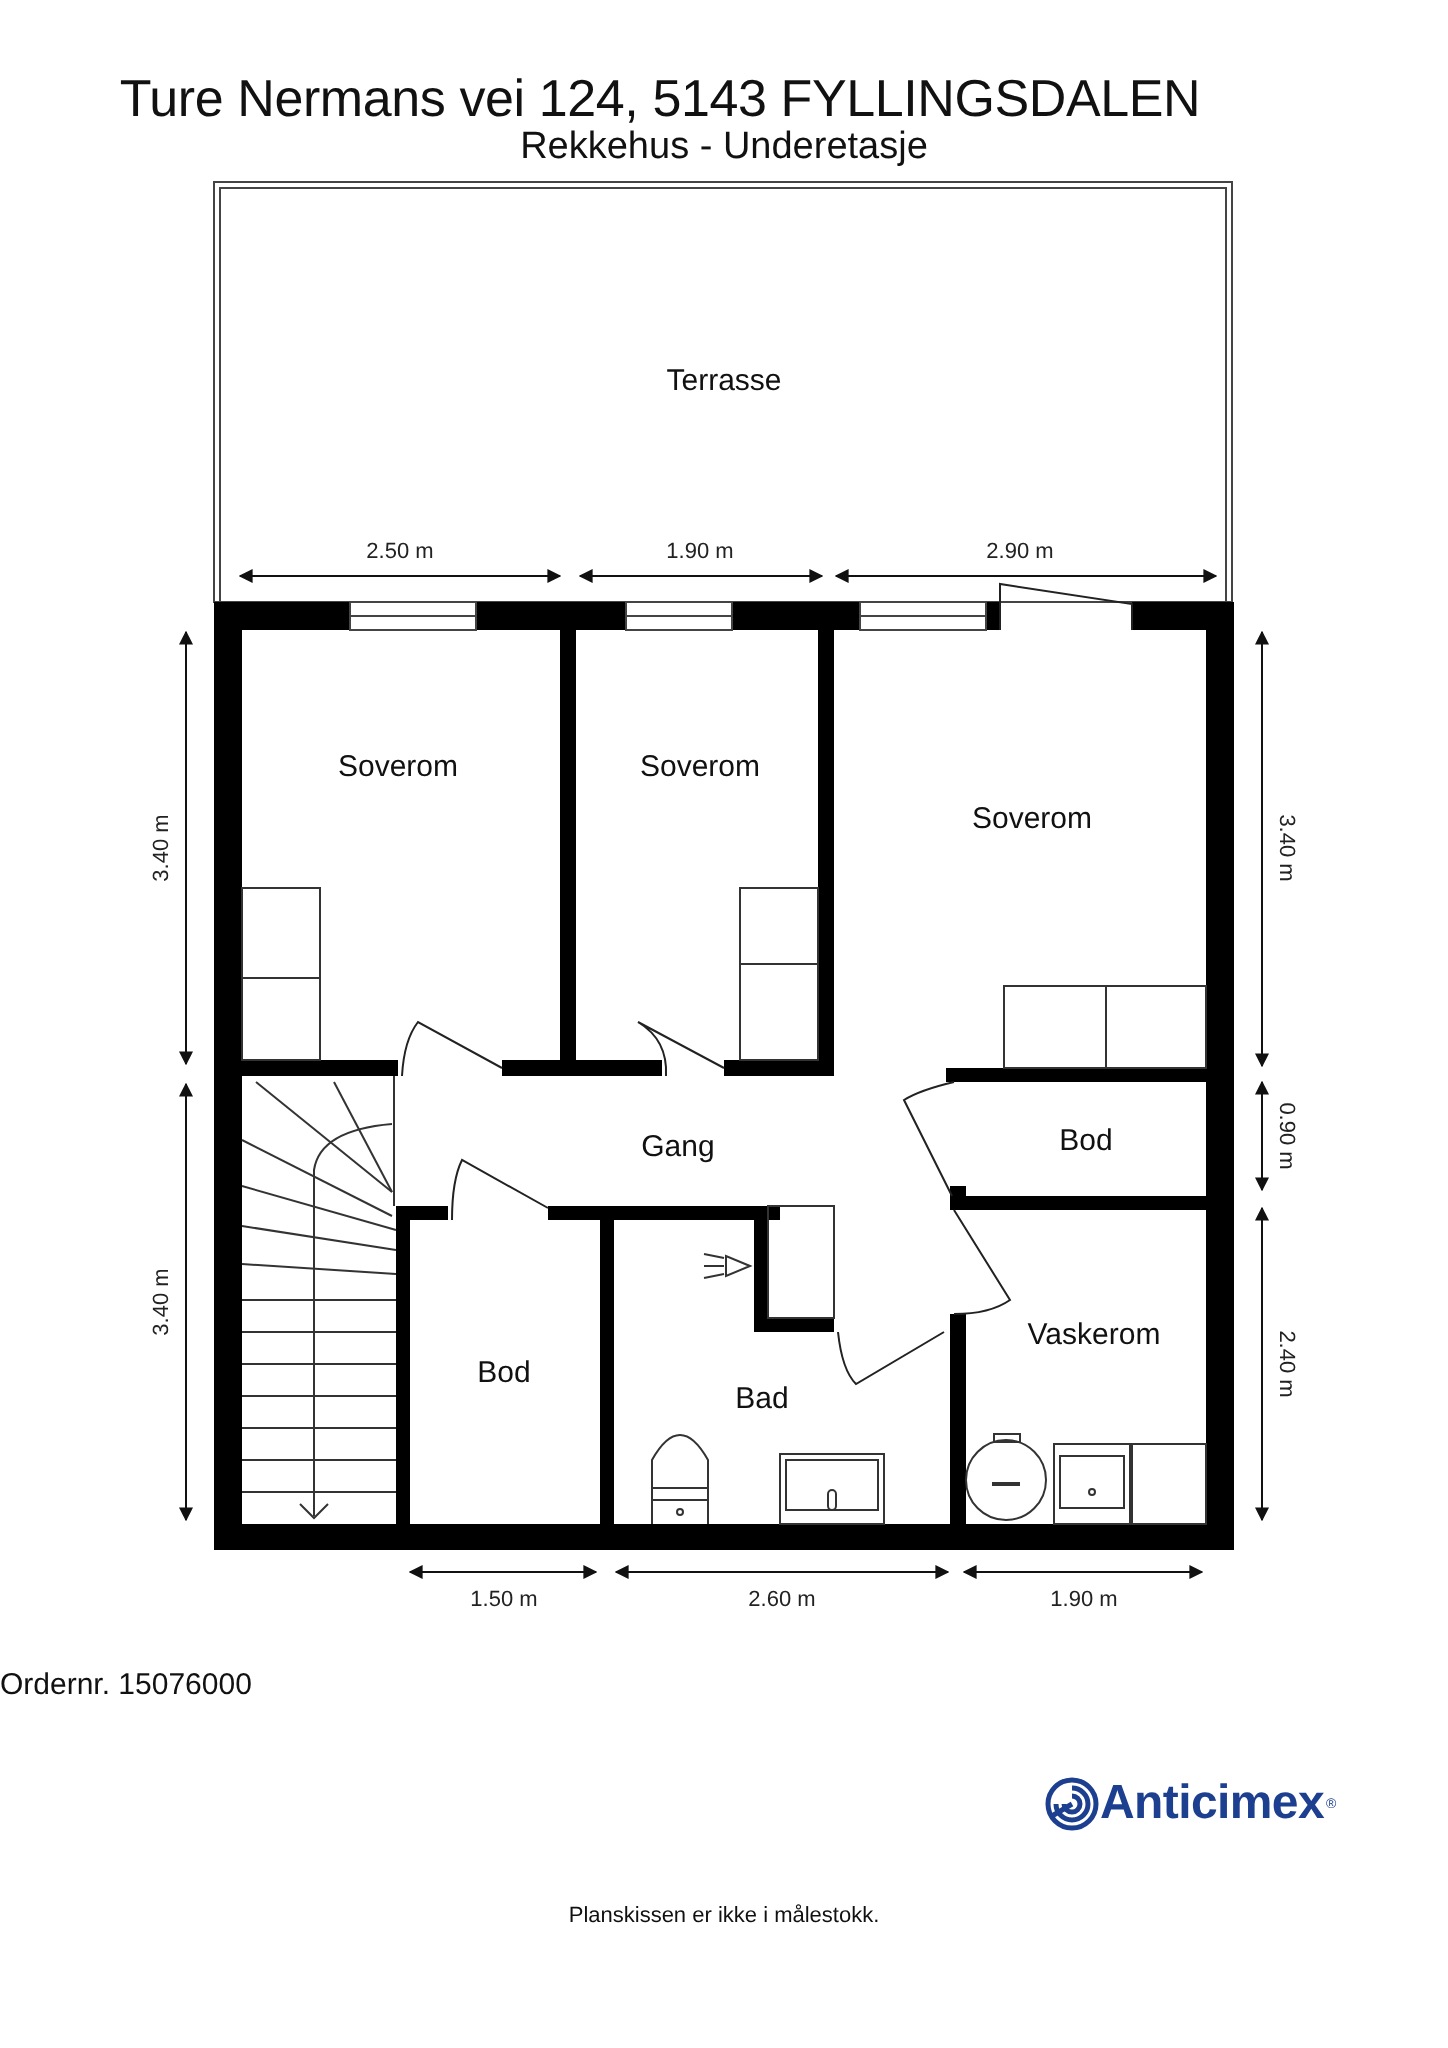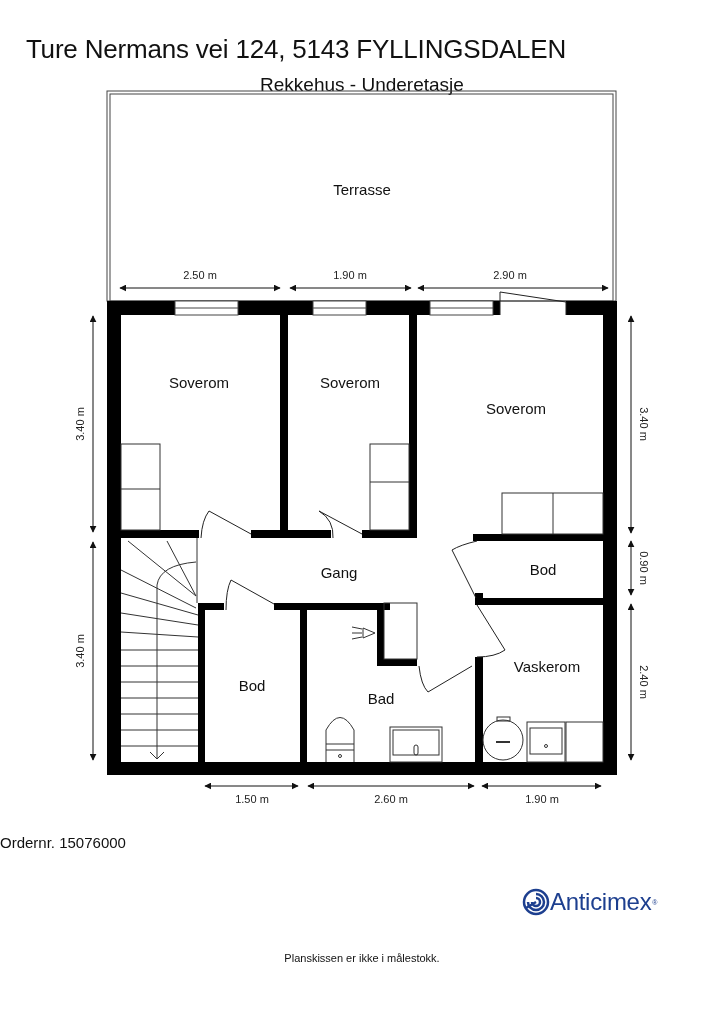--- a/index.html
+++ b/index.html
@@ -1,27 +1,27 @@
 <!DOCTYPE html>
 <html><head>
   <meta charset="utf-8">
   <style>
     html, body { margin: 0; padding: 0; background: #ffffff; }
     body { width: 724px; height: 1024px; position: relative; overflow: hidden;
            font-family: "Liberation Sans", sans-serif; color: #111; }
     .title { position: absolute; left: 0; width: 592px; text-align: center; top: 34px;
-             font-size: 26px; letter-spacing: -0.2px; }
-    .subtitle { position: absolute; left: 0; width: 724px; text-align: center; top: 74px;
+             font-size: 26px; letter-spacing: -0.2px; padding-left: 34px; }
+    .subtitle { position: absolute; left: 0; width: 724px; text-align: center; top: 63px;
                 font-size: 19px; }
     svg.plan { position: absolute; left: 0; top: 0; }
     .room-label { font-family: "Liberation Sans", sans-serif; font-size: 15px; fill: #111; text-anchor: middle; }
     .dim-label { font-family: "Liberation Sans", sans-serif; font-size: 11px; fill: #222; text-anchor: middle; }
     .order { position: absolute; left: 0; width: 724px; text-align: left; top: 834px; font-size: 15px; }
     .logo { position: absolute; left: 522px; top: 888px; display: flex; align-items: center; }
-    .logo-text { font-size: 24px; font-weight: normal; color: #1d3f8f; letter-spacing: -0.3px; }
+    .logo-text { font-size: 24px; font-weight: bold; color: #1d3f8f; letter-spacing: -0.3px; }
     .logo-reg { font-size: 7px; color: #1d3f8f; vertical-align: top; margin-left: 1px; }
     .disclaimer { position: absolute; left: 0; width: 724px; text-align: center; top: 952px;
                   font-size: 11px; line-height: 13px; color: #111; }
   </style>
 </head>
 <body>
 
 <div class="title">Ture Nermans vei 124, 5143 FYLLINGSDALEN</div>
 <div class="subtitle">Rekkehus - Underetasje</div>
 

